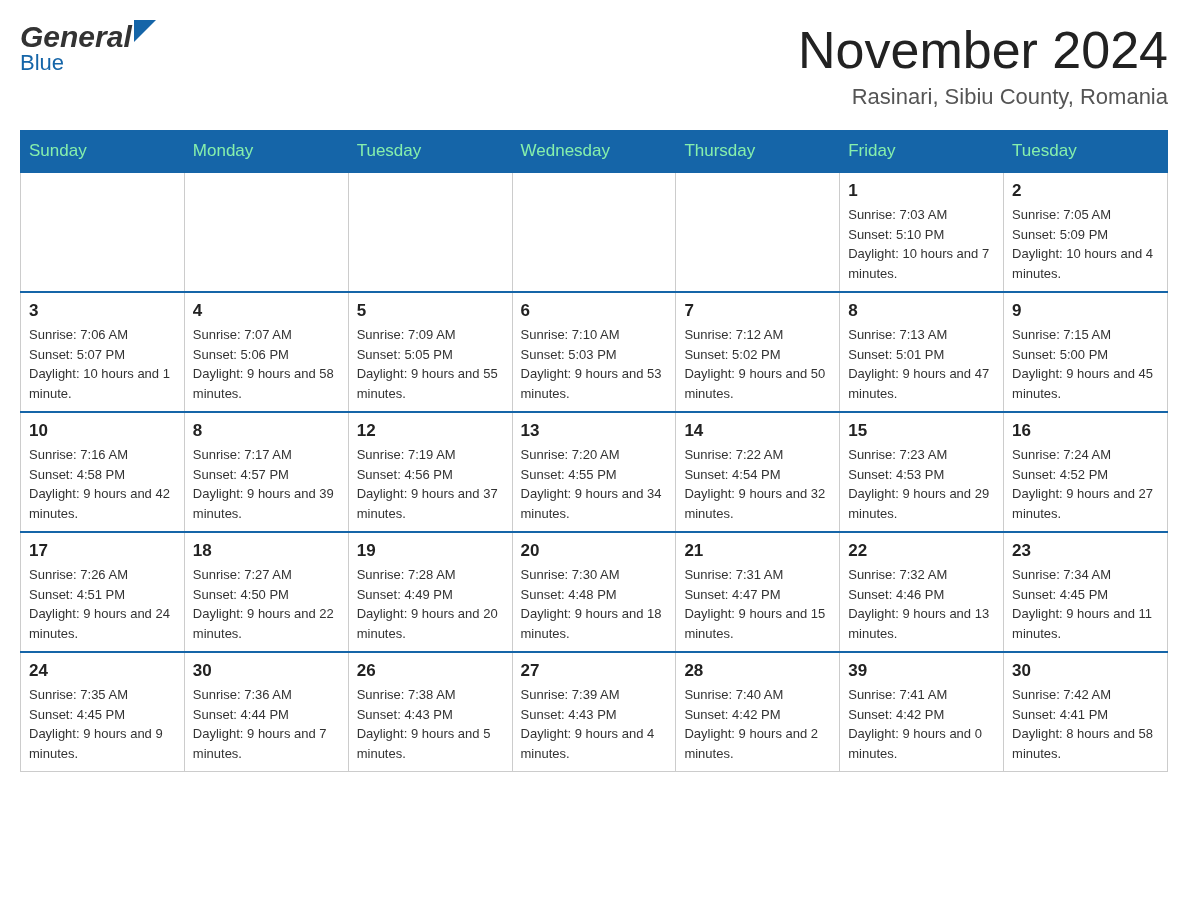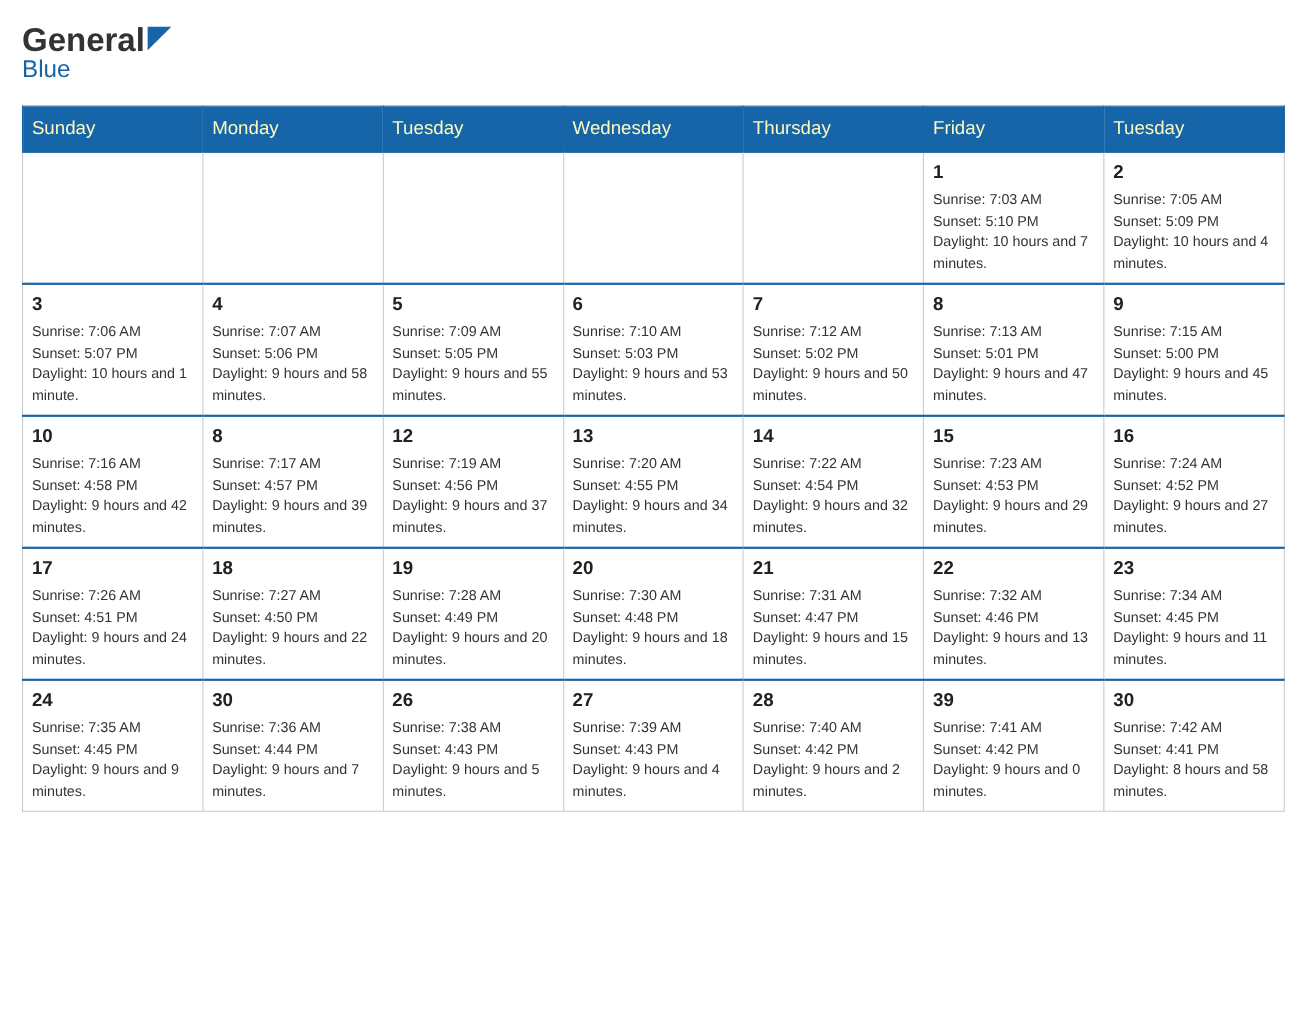--- a/index.html
+++ b/index.html
@@ -39,21 +39,21 @@
       font-size: 22px;
       color: #555;
       margin-top: 4px;
     }
     .calendar {
       width: 100%;
       border-collapse: collapse;
     }
     .calendar th {
       background-color: #1565a8;
-      color: #fef9c3;
+      color: #86efac;
       padding: 10px 8px;
       text-align: left;
       font-size: 17px;
       font-weight: normal;
       border: 1px solid #1565a8;
     }
     .calendar td {
       border: 1px solid #ccc;
       vertical-align: top;
       padding: 8px;
@@ -75,42 +75,47 @@
       line-height: 1.5;
     }
     .empty-cell {
       background: #fff;
     }
     .calendar tr td {
       border-top: 2px solid #1565a8;
     }
     .logo-wrapper {
       display: flex;
-      align-items: center;
+      align-items: flex-start;
       gap: 0;
+      font-style: italic;
     }
     .logo-general {
       font-size: 30px;
       font-weight: bold;
       color: #333;
     }
   </style>
 </head>
 <body>
 
 <div class="header">
   <div class="logo">
     <div class="logo-wrapper">
       <span class="logo-general">General</span>
       <svg width="22" height="22" viewBox="0 0 22 22" style="margin-left:2px; vertical-align:middle; margin-bottom:4px;">
         <polygon points="0,0 22,0 0,22" fill="#1565a8"></polygon>
       </svg>
     </div>
     <div class="logo-blue-text">Blue</div>
   </div>
+  <div class="title-section">
+    <div class="month-title">November 2024</div>
+    <div class="location-title">Rasinari, Sibiu County, Romania</div>
+  </div>
 </div>
 
 <table class="calendar">
   <thead>
     <tr>
     <th>Sunday</th>
         <th>Monday</th>
         <th>Tuesday</th>
         <th>Wednesday</th>
         <th>Thursday</th>

